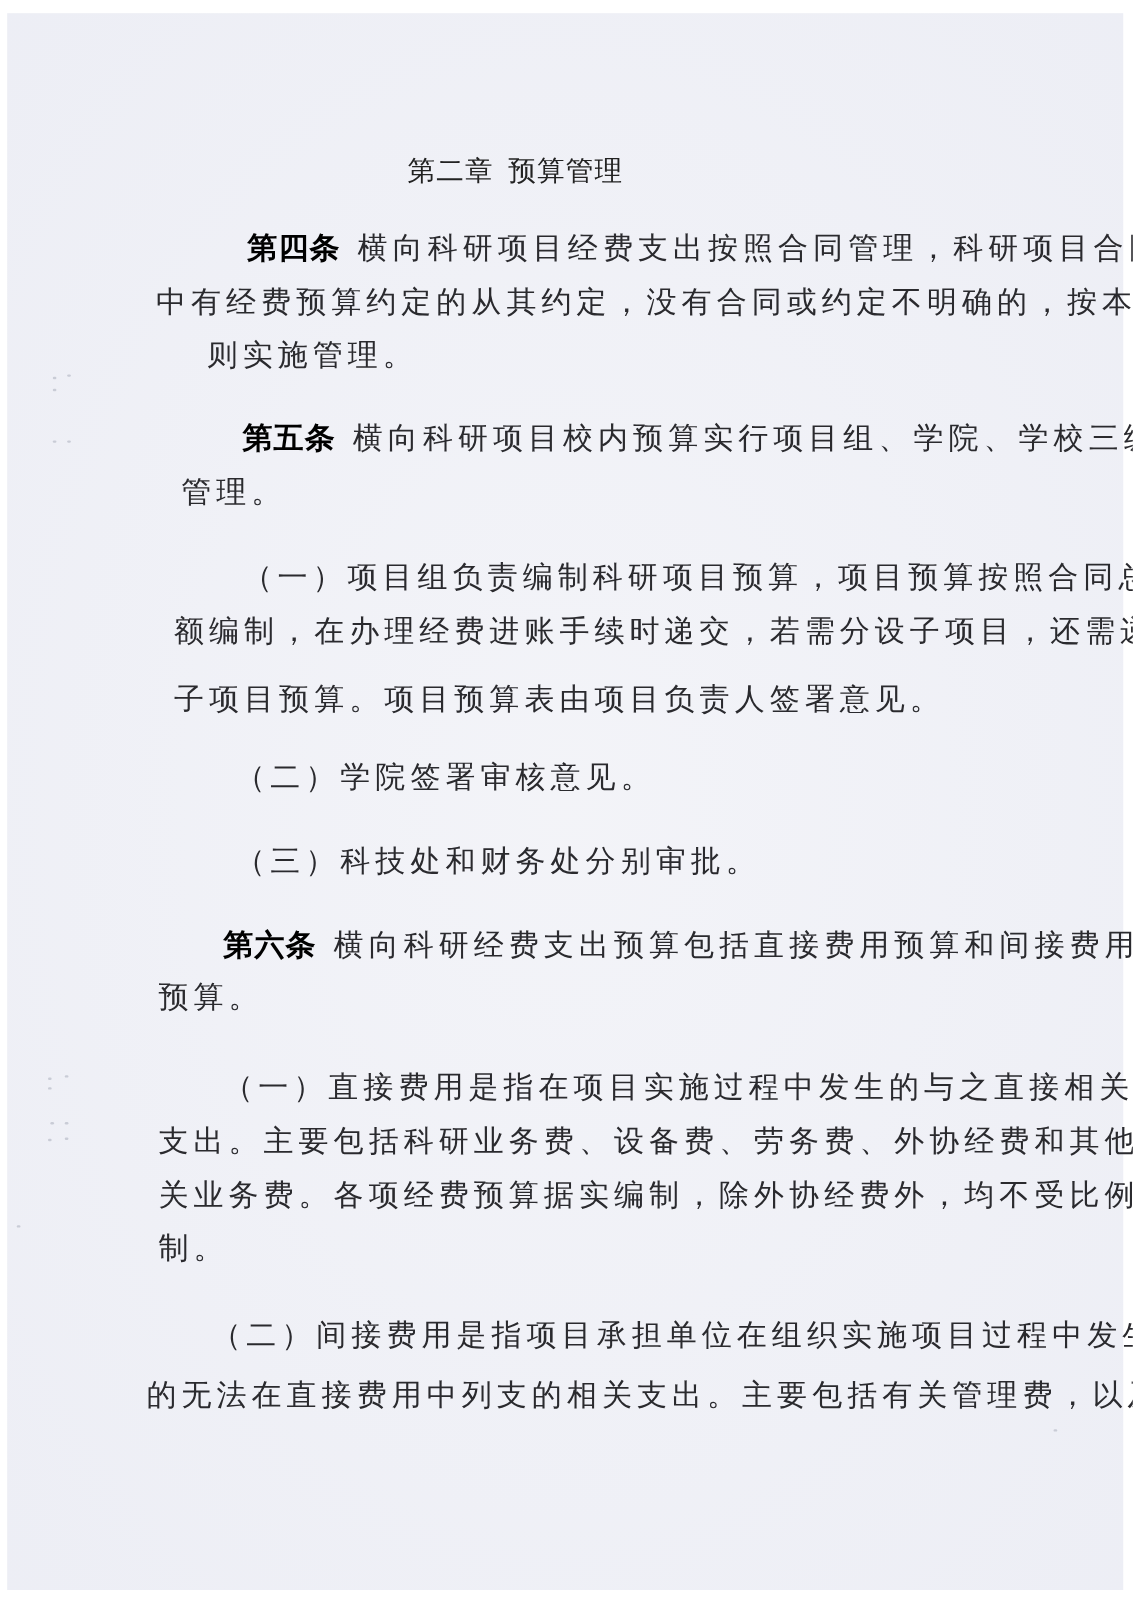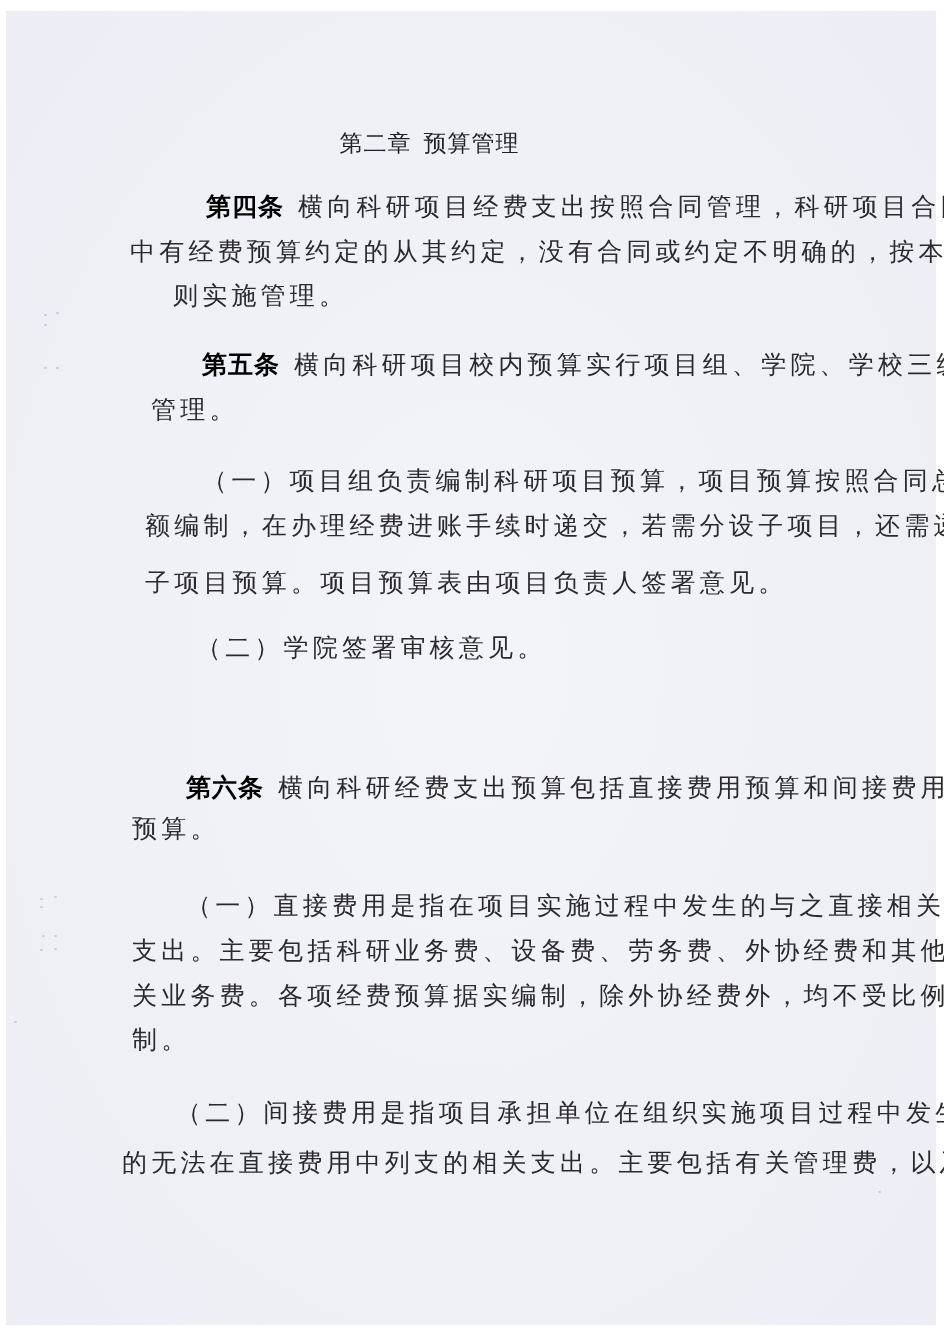--- a/index.html
+++ b/index.html
@@ -82,25 +82,26 @@
   <div class="line" style="left:196px; top:339px;">
     <span class="label">第五条</span><span>横向科研项目校内预算实行项目组、学院、学校三级</span>
   </div>
   <div class="line" style="left:145px; top:384px;text-align:center;">管理。</div>
 
   <div class="line" style="left:196px; top:455px;">（一）项目组负责编制科研项目预算，项目预算按照合同总金</div>
   <div class="line" style="left:139px; top:500px;">额编制，在办理经费进账手续时递交，若需分设子项目，还需递交</div>
   <div class="line" style="left:190px; top:622px;">（二）学院签署审核意见。</div>
 
   <div class="line" style="left:139px; top:557px;">子项目预算。项目预算表由项目负责人签署意见。</div>
+  <div class="line" style="left:190px; top:692px;">（三）科技处和财务处分别审批。</div>
 
   <div class="line" style="left:180px; top:762px;">
     <span class="label">第六条</span><span>横向科研经费支出预算包括直接费用预算和间接费用</span>
   </div>
-  <div class="line" style="left:126px; top:805px;font-family:Liberation Mono, monospace;">预算。</div>
+  <div class="line" style="left:126px; top:805px;">预算。</div>
 
   <div class="line" style="left:180px; top:880px;">（一）直接费用是指在项目实施过程中发生的与之直接相关的</div>
   <div class="line" style="left:126px; top:925px;">支出。主要包括科研业务费、设备费、劳务费、外协经费和其他相</div>
   <div class="line" style="left:126px; top:970px;">关业务费。各项经费预算据实编制，除外协经费外，均不受比例限</div>
   <div class="line" style="left:126px; top:1014px;">制。</div>
 
   <div class="line" style="left:170px; top:1087px;">（二）间接费用是指项目承担单位在组织实施项目过程中发生</div>
   <div class="line" style="left:116px; top:1137px;">的无法在直接费用中列支的相关支出。主要包括有关管理费，以及</div>
 
   <div class="mark" style="left:38px; top:303px;"></div>

